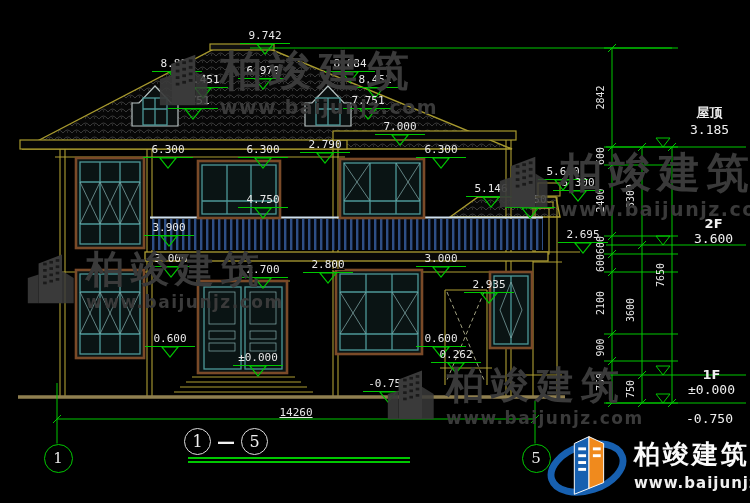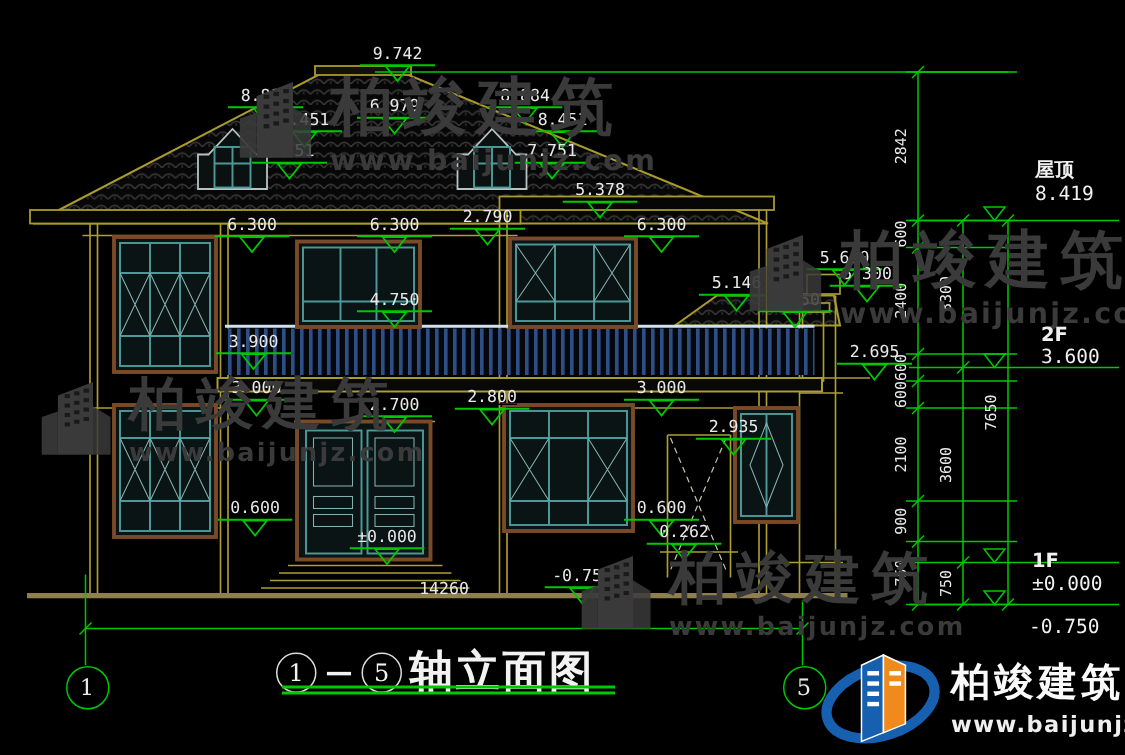--- a/index.html
+++ b/index.html
@@ -18,21 +18,21 @@
   .dorm{stroke:#b8c2c2;stroke-width:1.2;fill:#0b1010;}
   .dash{stroke:#c8c8a0;stroke-width:.8;fill:none;stroke-dasharray:4 3;}
   .railtop{stroke:#cfe0ee;stroke-width:2;fill:none;}
   
   .grn{stroke:#00c800;stroke-width:1;fill:none;}
   .elev{position:absolute;width:50px;text-align:center;pointer-events:none;}
   .etxt{display:block;font:11px "DejaVu Sans Mono", monospace;color:#e8e8e8;line-height:12px;white-space:nowrap;}
   .elev svg line,.elev svg polygon{stroke:#00c800;stroke-width:1.2;fill:none;}
   .dimv{font:10px "DejaVu Sans Mono", monospace;fill:#e8e8e8;}
   .lvl{position:absolute;color:#f0f0f0;text-align:left;line-height:13px;pointer-events:none;}
-  .lvl .lname{font:bold 13px "DejaVu Sans", sans-serif;}
+  .lvl .lname{font:bold 13px "DejaVu Sans", sans-serif;text-align:center;}
   .lvl .lval{font:13px "DejaVu Sans Mono", monospace;}
   .botdim{position:absolute;width:70px;text-align:center;font:11px "DejaVu Sans Mono", monospace;color:#e8e8e8;}
   .bubble{position:absolute;width:27px;height:27px;border:1.4px solid #00c800;border-radius:50%;
           color:#e8e8e8;font:15px "DejaVu Serif", serif;display:flex;align-items:center;justify-content:center;}
   
   .title{position:absolute;left:184px;top:428px;display:flex;align-items:center;gap:5px;color:#f2f2f2;}
   .circ{width:25px;height:25px;border:1.6px solid #dcdcdc;border-radius:50%;display:flex;align-items:center;
         justify-content:center;font:16px "DejaVu Serif", serif;color:#f2f2f2;}
   .tdash{font:bold 18px "DejaVu Sans", sans-serif;margin:0 1px;}
   .tname{font:bold 29px "DejaVu Sans", sans-serif;letter-spacing:2px;}
@@ -291,21 +291,21 @@
         </svg>
       </div>
       <div class="elev" style="left: 343px; top: 95px;">
         <span class="etxt">7.751</span>
         <svg width="50" height="13" viewBox="0 0 50 13">
           <line x1="0" y1="1.5" x2="50" y2="1.5"></line>
           <polygon points="17,2 33,2 25,12"></polygon>
         </svg>
       </div>
       <div class="elev" style="left: 375px; top: 121px;">
-        <span class="etxt">5.378</span>
+        <span class="etxt">7.000</span>
         <svg width="50" height="13" viewBox="0 0 50 13">
           <line x1="0" y1="1.5" x2="50" y2="1.5"></line>
           <polygon points="17,2 33,2 25,12"></polygon>
         </svg>
       </div>
       <div class="elev" style="left: 143px; top: 144px;">
         <span class="etxt">6.300</span>
         <svg width="50" height="13" viewBox="0 0 50 13">
           <line x1="0" y1="1.5" x2="50" y2="1.5"></line>
           <polygon points="17,2 33,2 25,12"></polygon>
@@ -487,21 +487,20 @@
     <div class="wm-text" style="margin-left:6px;">
       <div class="wm-title">柏竣建筑</div>
       <div class="wm-url">www.baijunjz.com</div>
     </div>
   </div>
 
   <div class="title">
     <span class="circ">1</span>
     <span class="tdash">—</span>
     <span class="circ">5</span>
-    <span class="tname">轴立面图</span>
   </div>
   <div class="tul" style="top:457px;"></div>
   <div class="tul" style="top:461px;"></div>
 
   <div class="logo">
     <svg width="84" height="72" viewBox="0 0 86 72">
       <ellipse cx="42" cy="40" rx="38" ry="23" fill="none" stroke="#1760b0" stroke-width="7" transform="rotate(-18 42 40)"></ellipse>
       <path d="M29,15 L44,8 L44,61 L29,67 Z" fill="#1760b0" stroke="#fff" stroke-width="1"></path>
       <path d="M44,8 L59,15 L59,55 L44,61 Z" fill="#f08a1d" stroke="#fff" stroke-width="1"></path>
       <g fill="#fff">
@@ -514,30 +513,30 @@
       </g>
     </svg>
     <div class="logo-text">
       <div class="logo-title">柏竣建筑</div>
       <div class="logo-url">www.baijunjz.com</div>
     </div>
   </div>
 
 <div class="lvl" style="left: 690px; top: 104px;">
       <div class="lname">屋顶</div>
-      <div class="lval">8.419</div>
+      <div class="lval">3.185</div>
     </div>
     <div class="lvl" style="left: 694px; top: 216px;">
       <div class="lname">2F</div>
       <div class="lval">3.600</div>
     </div>
     <div class="lvl" style="left: 688px; top: 329px; margin-top: 38px;">
       <div class="lname">1F</div>
       <div class="lval">±0.000</div>
     </div>
     <div class="lvl" style="left: 686px; top: 411px;">
       <div class="lname"></div>
       <div class="lval">-0.750</div>
     </div>
-    <div class="botdim" style="left: 261px; top: 386px;">14260</div>
+    <div class="botdim" style="left: 261px; top: 406px; text-decoration: underline;">14260</div>
     <div class="bubble" style="left: 43.5px; top: 443.5px;">1</div>
     <div class="bubble" style="left: 521.5px; top: 443.5px;">5</div>
   </div>
 
 </body></html>

